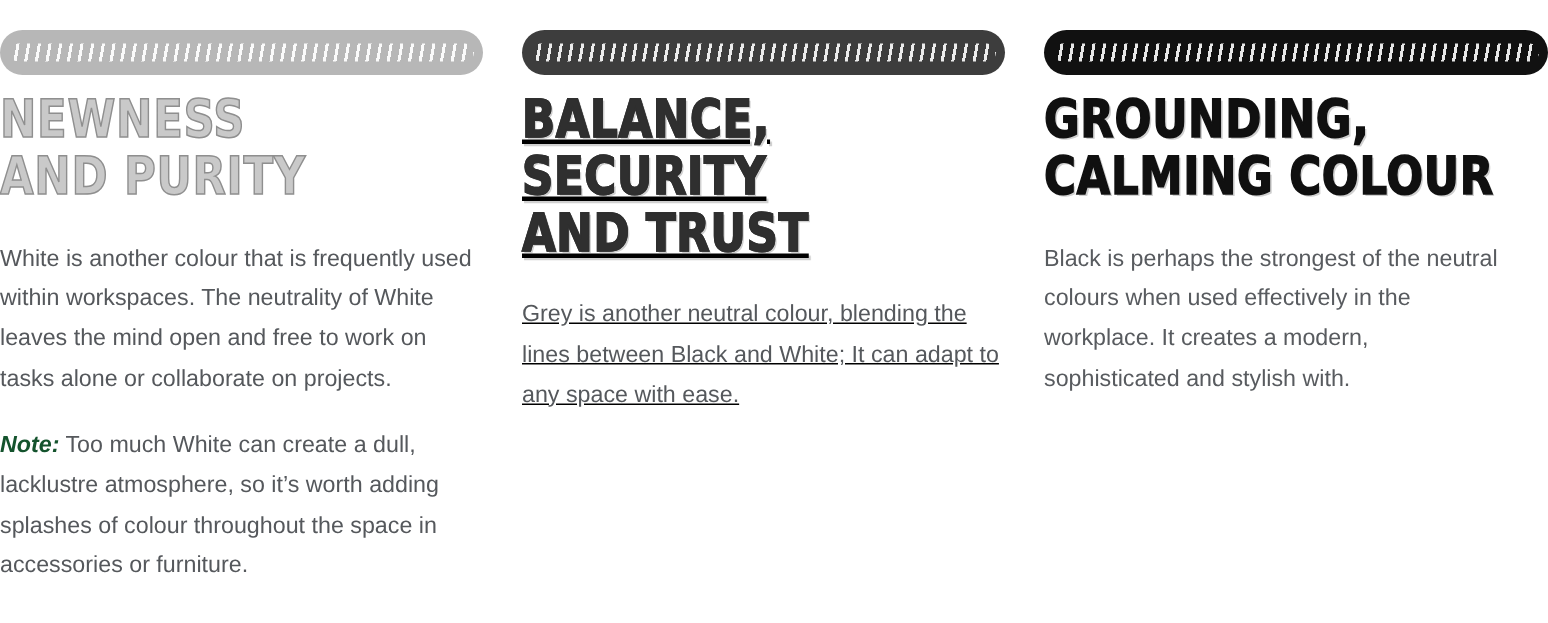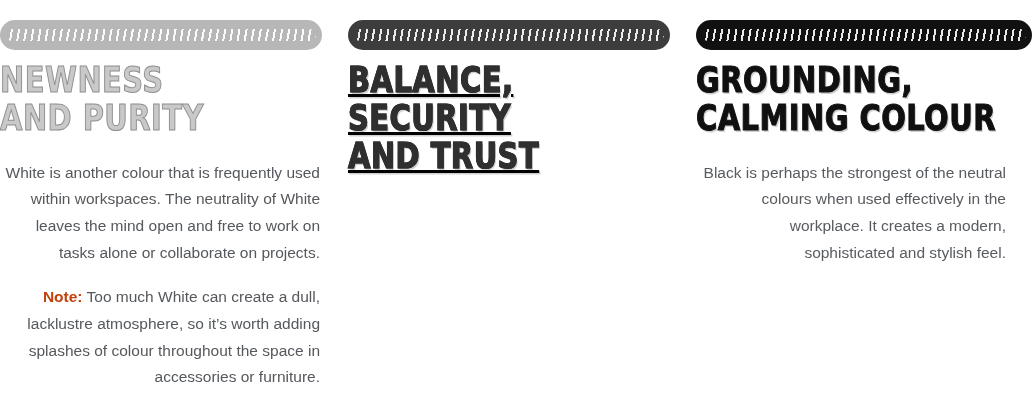--- a/index.html
+++ b/index.html
@@ -103,26 +103,26 @@
     -webkit-text-stroke: 1px #101010;
     text-shadow: 1.5px 1.5px 0 #d0d0d0;
   }
 
   .body-text {
     font-size: 15.5px;
     line-height: 1.72;
     color: #55585c;
     margin: 0 0 18px 0;
     max-width: 320px;
-    text-align: right;
   }
   .body-text.narrow { max-width: 310px; }
   .note-label {
     font-weight: bold;
-    color: #c2410c;
+    color: #14532d;
+    font-style: italic;
   }
   .col-3 .body-text { color: #585b5f; }
 </style>
 </head>
 <body>
 
 <div class="board">
 
   <div class="col col-1">
     <div class="swatch swatch-1 light">
@@ -133,24 +133,25 @@
     <p class="body-text">White is another colour that is frequently used within workspaces. The neutrality of White leaves the mind open and free to work on tasks alone or collaborate on projects.</p>
     <p class="body-text"><span class="note-label">Note:</span><span> Too much White can create a dull, lacklustre atmosphere, so it’s worth adding splashes of colour throughout the space in accessories or furniture.</span></p>
   </div>
 
   <div class="col col-2">
     <div class="swatch swatch-2 dark">
       <div class="dashes"></div>
     </div>
     <h2 class="headline headline-2">BALANCE, SECURITY
 AND TRUST</h2>
+    <p class="body-text">Grey is another neutral colour, blending the lines between Black and White; It can adapt to any space with ease.</p>
   </div>
 
   <div class="col col-3">
     <div class="swatch swatch-3 dark">
       <div class="dashes"></div>
     </div>
     <h2 class="headline headline-3">GROUNDING,
 CALMING COLOUR</h2>
-    <p class="body-text narrow">Black is perhaps the strongest of the neutral colours when used effectively in the workplace. It creates a modern, sophisticated and stylish feel.</p>
+    <p class="body-text narrow">Black is perhaps the strongest of the neutral colours when used effectively in the workplace. It creates a modern, sophisticated and stylish with.</p>
   </div>
 
 </div>
 
 </body></html>

